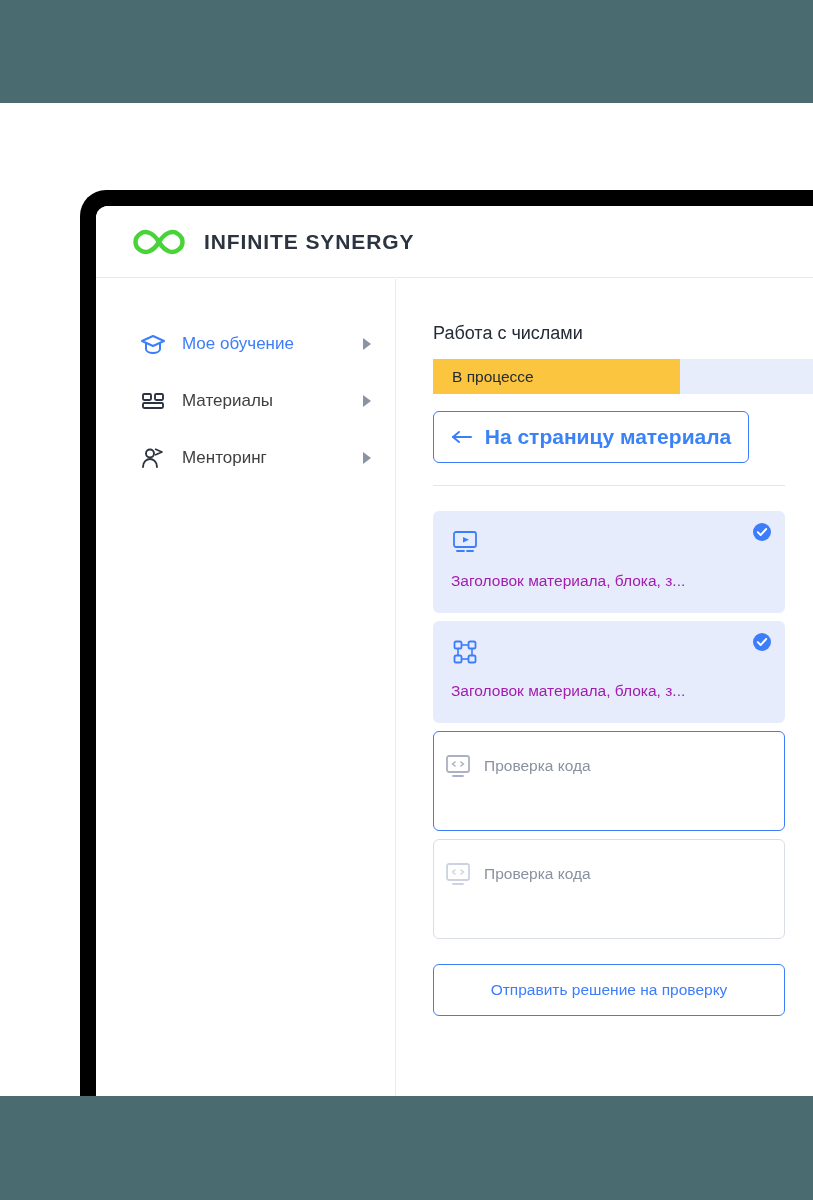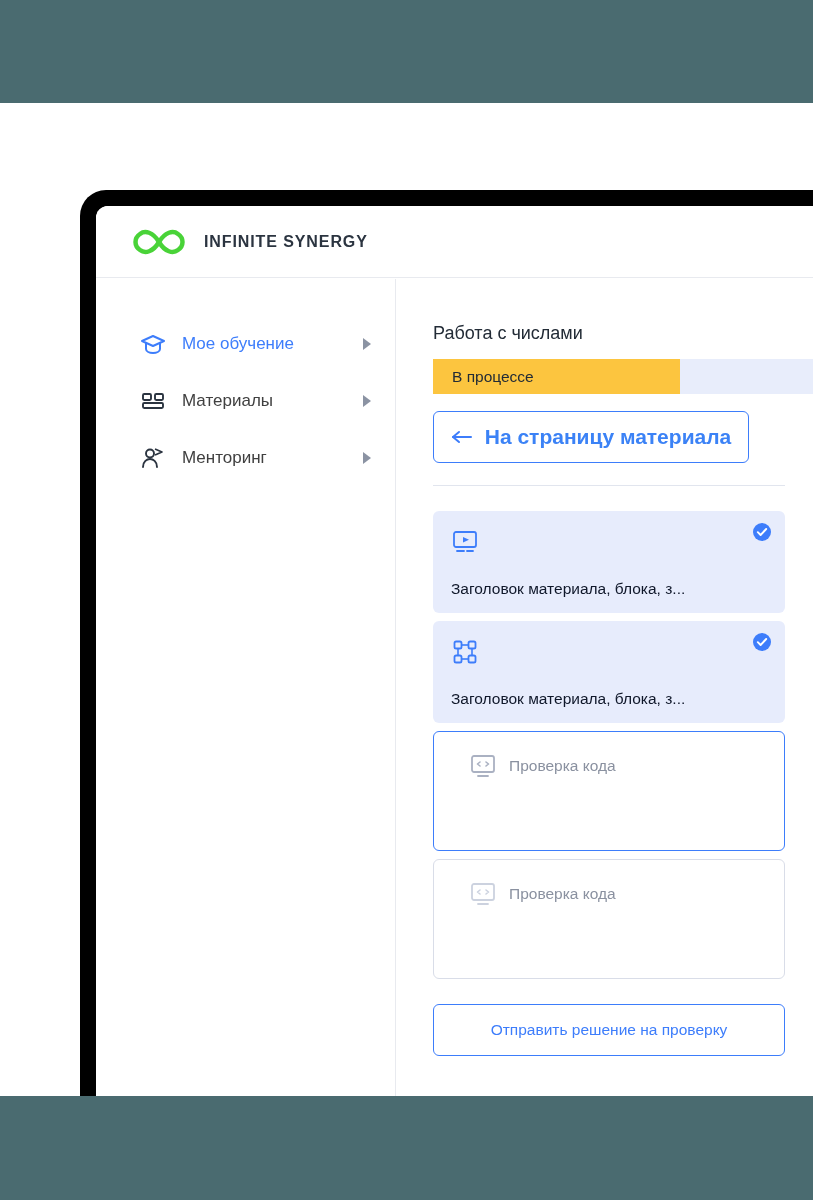--- a/index.html
+++ b/index.html
@@ -68,21 +68,21 @@
     box-sizing: border-box;
   }
   .logo-mark {
     width: 62px;
     height: 34px;
     margin-right: 14px;
     flex: none;
     display: block;
   }
   .logo-text {
-    font-size: 16px;
+    font-size: 21px;
     font-weight: bold;
     letter-spacing: 0.9px;
     color: #2b3440;
     white-space: nowrap;
   }
 
   
   .sidebar {
     position: absolute;
     left: 0;
@@ -220,35 +220,35 @@
     margin-bottom: 8px;
   }
   .card.done {
     background: #e7ecfc;
     height: 102px;
     padding: 17px 18px 0 18px;
   }
   .card.code {
     background: #ffffff;
     border: 1px solid #d9dde8;
-    height: 120px;
-    padding: 20px 18px 0 35px;
+    height: 100px;
+    padding: 20px 18px 0 10px;
   }
   .card.code.active {
     border: 1.5px solid #3d7dfb;
   }
   .card-icon {
     width: 28px;
     height: 28px;
     display: block;
   }
   .card-title {
     font-size: 15.5px;
-    color: #0f172a;
-    margin-top: 24px;
+    color: #a21caf;
+    margin-top: 16px;
     white-space: nowrap;
     overflow: hidden;
   }
   .card.code .card-row {
     display: flex;
     align-items: center;
   }
   .card.code .card-row .card-title {
     margin-top: 0;
     margin-left: 12px;

